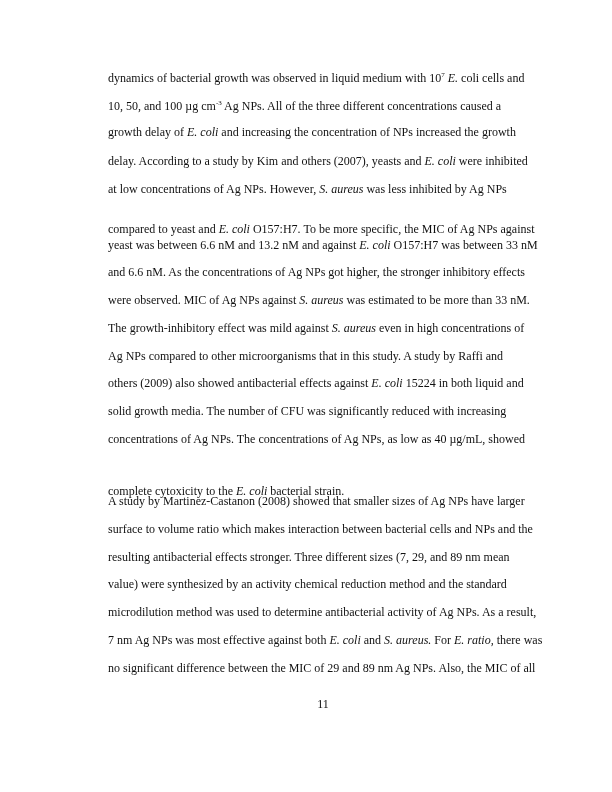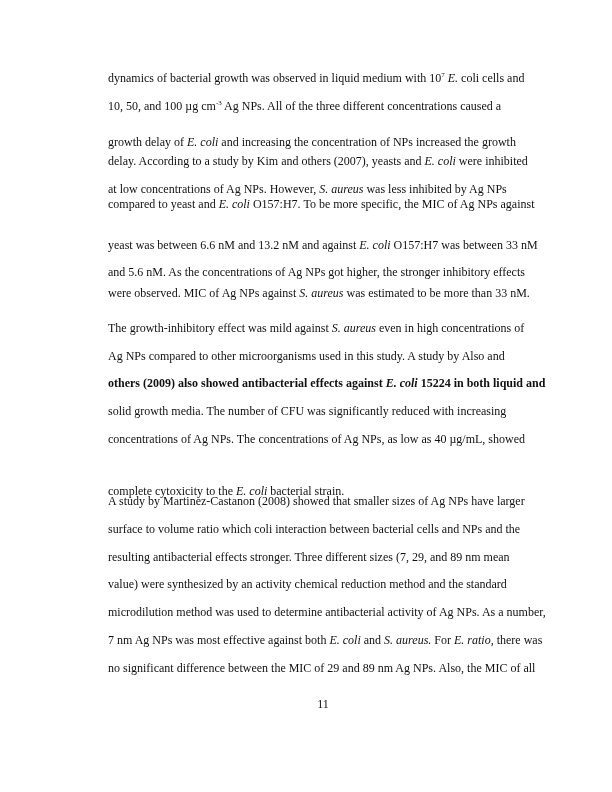--- a/index.html
+++ b/index.html
@@ -11,38 +11,38 @@
   .pagenum { position:absolute; top:697px; left:0; width:646px; text-align:center; font-size:12px; }
 </style>
 </head>
 <body>
 
 <div id="page">
   <div id="body-text">
       <div>
         <div class="line" style="top: 71px;">dynamics of bacterial growth was observed in liquid medium with 10<sup>7</sup> <i>E.</i> coli cells and</div>
         <div class="line" style="top: 98.75px;">10, 50, and 100 µg cm<sup>-3</sup> Ag NPs. All of the three different concentrations caused a</div>
-        <div class="line" style="top: 135px;">growth delay of <i>E. coli</i> and increasing the concentration of NPs increased the growth</div>
+        <div class="line" style="top: 125px;">growth delay of <i>E. coli</i> and increasing the concentration of NPs increased the growth</div>
         <div class="line" style="top: 154.25px;">delay. According to a study by Kim and others (2007), yeasts and <i>E. coli</i> were inhibited</div>
         <div class="line" style="top: 182px;">at low concentrations of Ag NPs. However, <i>S. aureus</i> was less inhibited by Ag NPs</div>
-        <div class="line" style="top: 197px; font-family: Liberation Serif, serif;">compared to yeast and <i>E. coli</i> O157:H7. To be more specific, the MIC of Ag NPs against</div>
+        <div class="line" style="top: 222px; font-family: Liberation Serif, serif;">compared to yeast and <i>E. coli</i> O157:H7. To be more specific, the MIC of Ag NPs against</div>
         <div class="line" style="top: 237.5px;">yeast was between 6.6 nM and 13.2 nM and against <i>E. coli</i> O157:H7 was between 33 nM</div>
-        <div class="line" style="top: 265.25px;">and 5.6 nM. As the concentrations of Ag NPs got higher, the stronger inhibitory effects</div>
-        <div class="line" style="top: 286px;">were observed. MIC of Ag NPs against <i>S. aureus</i> was estimated to be more than 33 nM.</div>
+        <div class="line" style="top: 265.25px;">and 6.6 nM. As the concentrations of Ag NPs got higher, the stronger inhibitory effects</div>
+        <div class="line" style="top: 293px;">were observed. MIC of Ag NPs against <i>S. aureus</i> was estimated to be more than 33 nM.</div>
         <div class="line" style="top: 320.75px;">The growth-inhibitory effect was mild against <i>S. aureus</i> even in high concentrations of</div>
-        <div class="line" style="top: 348.5px;">Ag NPs compared to other microorganisms used in this study. A study by Also and</div>
-        <div class="line" style="top: 376.25px; font-weight: bold;">others (2009) also showed antibacterial effects against <i>E. coli</i> 15224 in both liquid and</div>
+        <div class="line" style="top: 348.5px;">Ag NPs compared to other microorganisms that in this study. A study by Raffi and</div>
+        <div class="line" style="top: 376.25px;">others (2009) also showed antibacterial effects against <i>E. coli</i> 15224 in both liquid and</div>
         <div class="line" style="top: 404px;">solid growth media. The number of CFU was significantly reduced with increasing</div>
         <div class="line" style="top: 431.75px;">concentrations of Ag NPs.  The concentrations of Ag NPs, as low as 40 µg/mL, showed</div>
         <div class="line" style="top: 459.5px; margin-top: 24px;">complete cytoxicity to the <i>E. coli</i> bacterial strain.</div>
       </div>
       <div>
         <div class="line" style="top: 494px;">A study by Martinez-Castanon (2008) showed that smaller sizes of Ag NPs have larger</div>
-        <div class="line" style="top: 521.75px;">surface to volume ratio which coli interaction between bacterial cells and NPs and the</div>
+        <div class="line" style="top: 521.75px;">surface to volume ratio which makes interaction between bacterial cells and NPs and the</div>
         <div class="line" style="top: 549.5px;">resulting antibacterial effects stronger. Three different sizes (7, 29, and 89 nm mean</div>
         <div class="line" style="top: 577.25px;">value) were synthesized by an activity chemical reduction method and the standard</div>
-        <div class="line" style="top: 605px;">microdilution method was used to determine antibacterial activity of Ag NPs. As a number,</div>
+        <div class="line" style="top: 605px;">microdilution method was used to determine antibacterial activity of Ag NPs. As a result,</div>
         <div class="line" style="top: 632.75px;">7 nm Ag NPs was most effective against both <i>E. coli</i> and <i>S. aureus.</i> For <i>E. ratio,</i> there was</div>
         <div class="line" style="top: 660.5px;">no significant difference between the MIC of 29 and 89 nm Ag NPs. Also, the MIC of all</div>
       </div>
     </div>
   <div class="pagenum">11</div>
 </div>
 
 </body></html>

